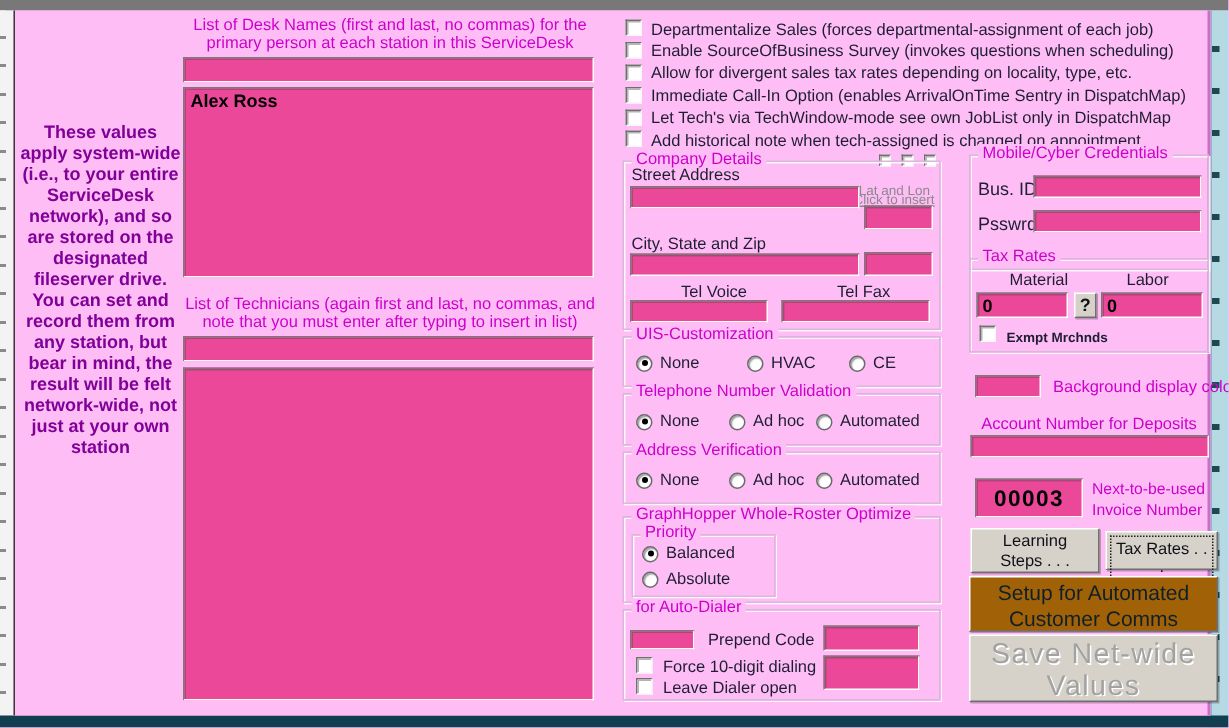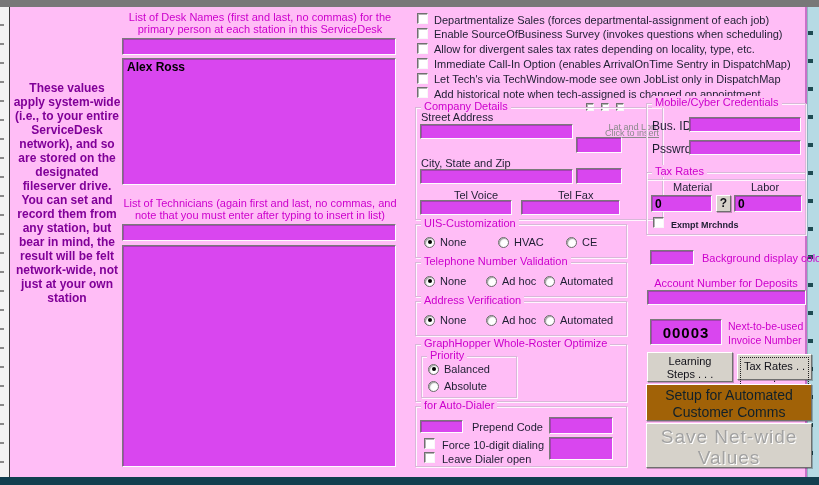--- a/index.html
+++ b/index.html
@@ -25,21 +25,21 @@
   .magenta { color:#CC00CC; }
   .purple  { color:#800098; }
   .grayhint{ color:#8a8a8a; font-size:9px; }
 
   .sidebar-text { width:110px; font-weight:bold; font-size:12px; line-height:14px; text-align:center; }
 
   .caption2 { text-align:center; line-height:12px; font-size:11px; }
 
   
   .in, .list {
-    background:#d946ef;
+    background:#ec4899;
     border:1px solid;
     border-color:#7a7a7a #fdfdfd #fdfdfd #7a7a7a;
     box-shadow:inset 1px 1px 0 rgba(64,64,64,.35);
   }
   .in { font-family:"Liberation Sans",sans-serif; font-size:12px; padding:0 3px; outline:none; }
   .in.bold { font-weight:bold; }
   .list { overflow:hidden; }
   .list-item { font-weight:bold; font-size:12px; padding:1px 4px; color:#000; }
 
   
@@ -128,21 +128,21 @@
     <div class="optrow">
       <span class="cb"></span>
       <span class="optlabel">Add historical note when tech-assigned is changed on appointment</span>
     </div>
   </div>
 
   <span class="abs cb mini" style="left:576px; top:96px;"></span>
   <span class="abs cb mini" style="left:591px; top:96px;"></span>
   <span class="abs cb mini" style="left:606px; top:96px;"></span>
 
-  <div class="abs frame" style="left:405px; top:100px; width:248px; height:113px;">
+  <div class="abs frame" style="left:405px; top:100px; width:212px; height:113px;">
     <span class="cap">Company Details</span>
     <div class="abs nowrap" style="left:5px; top:3px;">Street Address</div>
     <div class="abs grayhint nowrap" style="right:3px; top:20px;text-decoration:underline;">Click to insert</div>
     <div class="abs grayhint nowrap" style="right:6px; top:14px;">Lat and Lon</div>
     <input class="abs in" style="left: 4px; top: 16px; width: 153px; height: 15px;" value="">
     <input class="abs in" style="left: 160px; top: 29px; width: 46px; height: 16px;" value="">
     <div class="abs nowrap" style="left:5px; top:49px;">City, State and Zip</div>
     <input class="abs in" style="left: 4px; top: 61px; width: 153px; height: 15px;" value="">
     <input class="abs in" style="left: 160px; top: 60px; width: 46px; height: 16px;" value="">
     <div class="abs nowrap" style="left:38px; top:81px;">Tel Voice</div>

